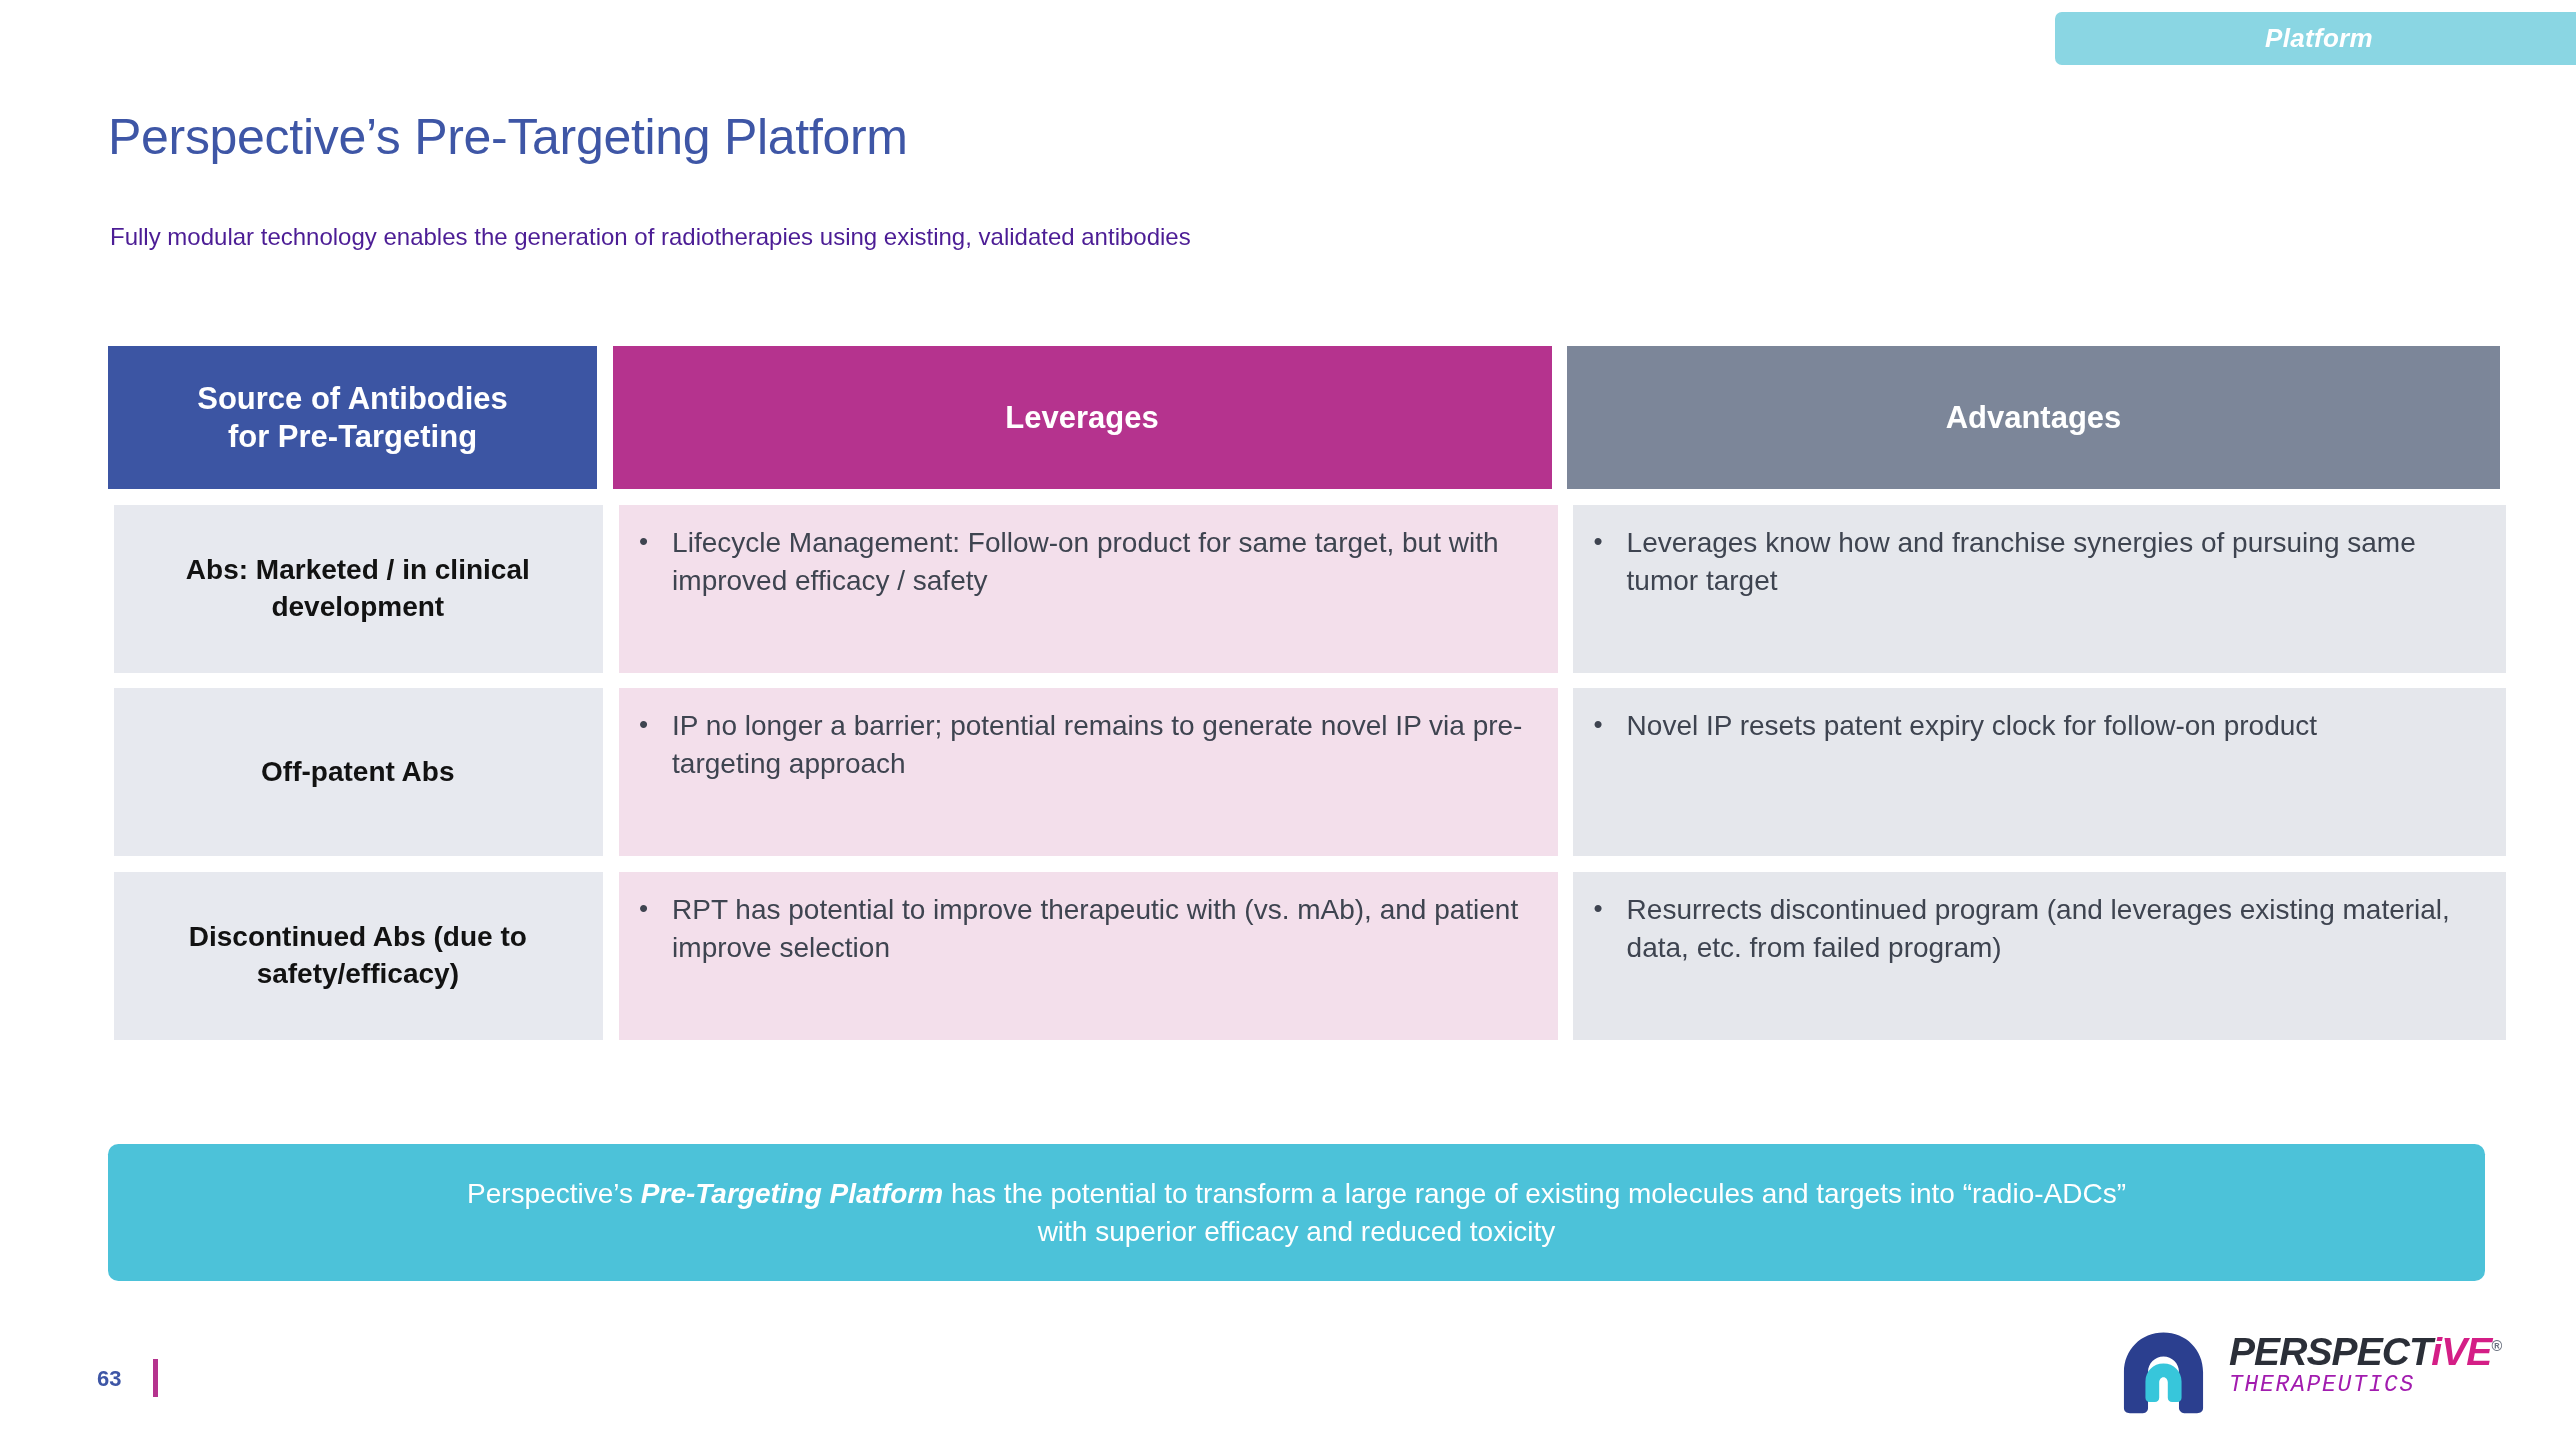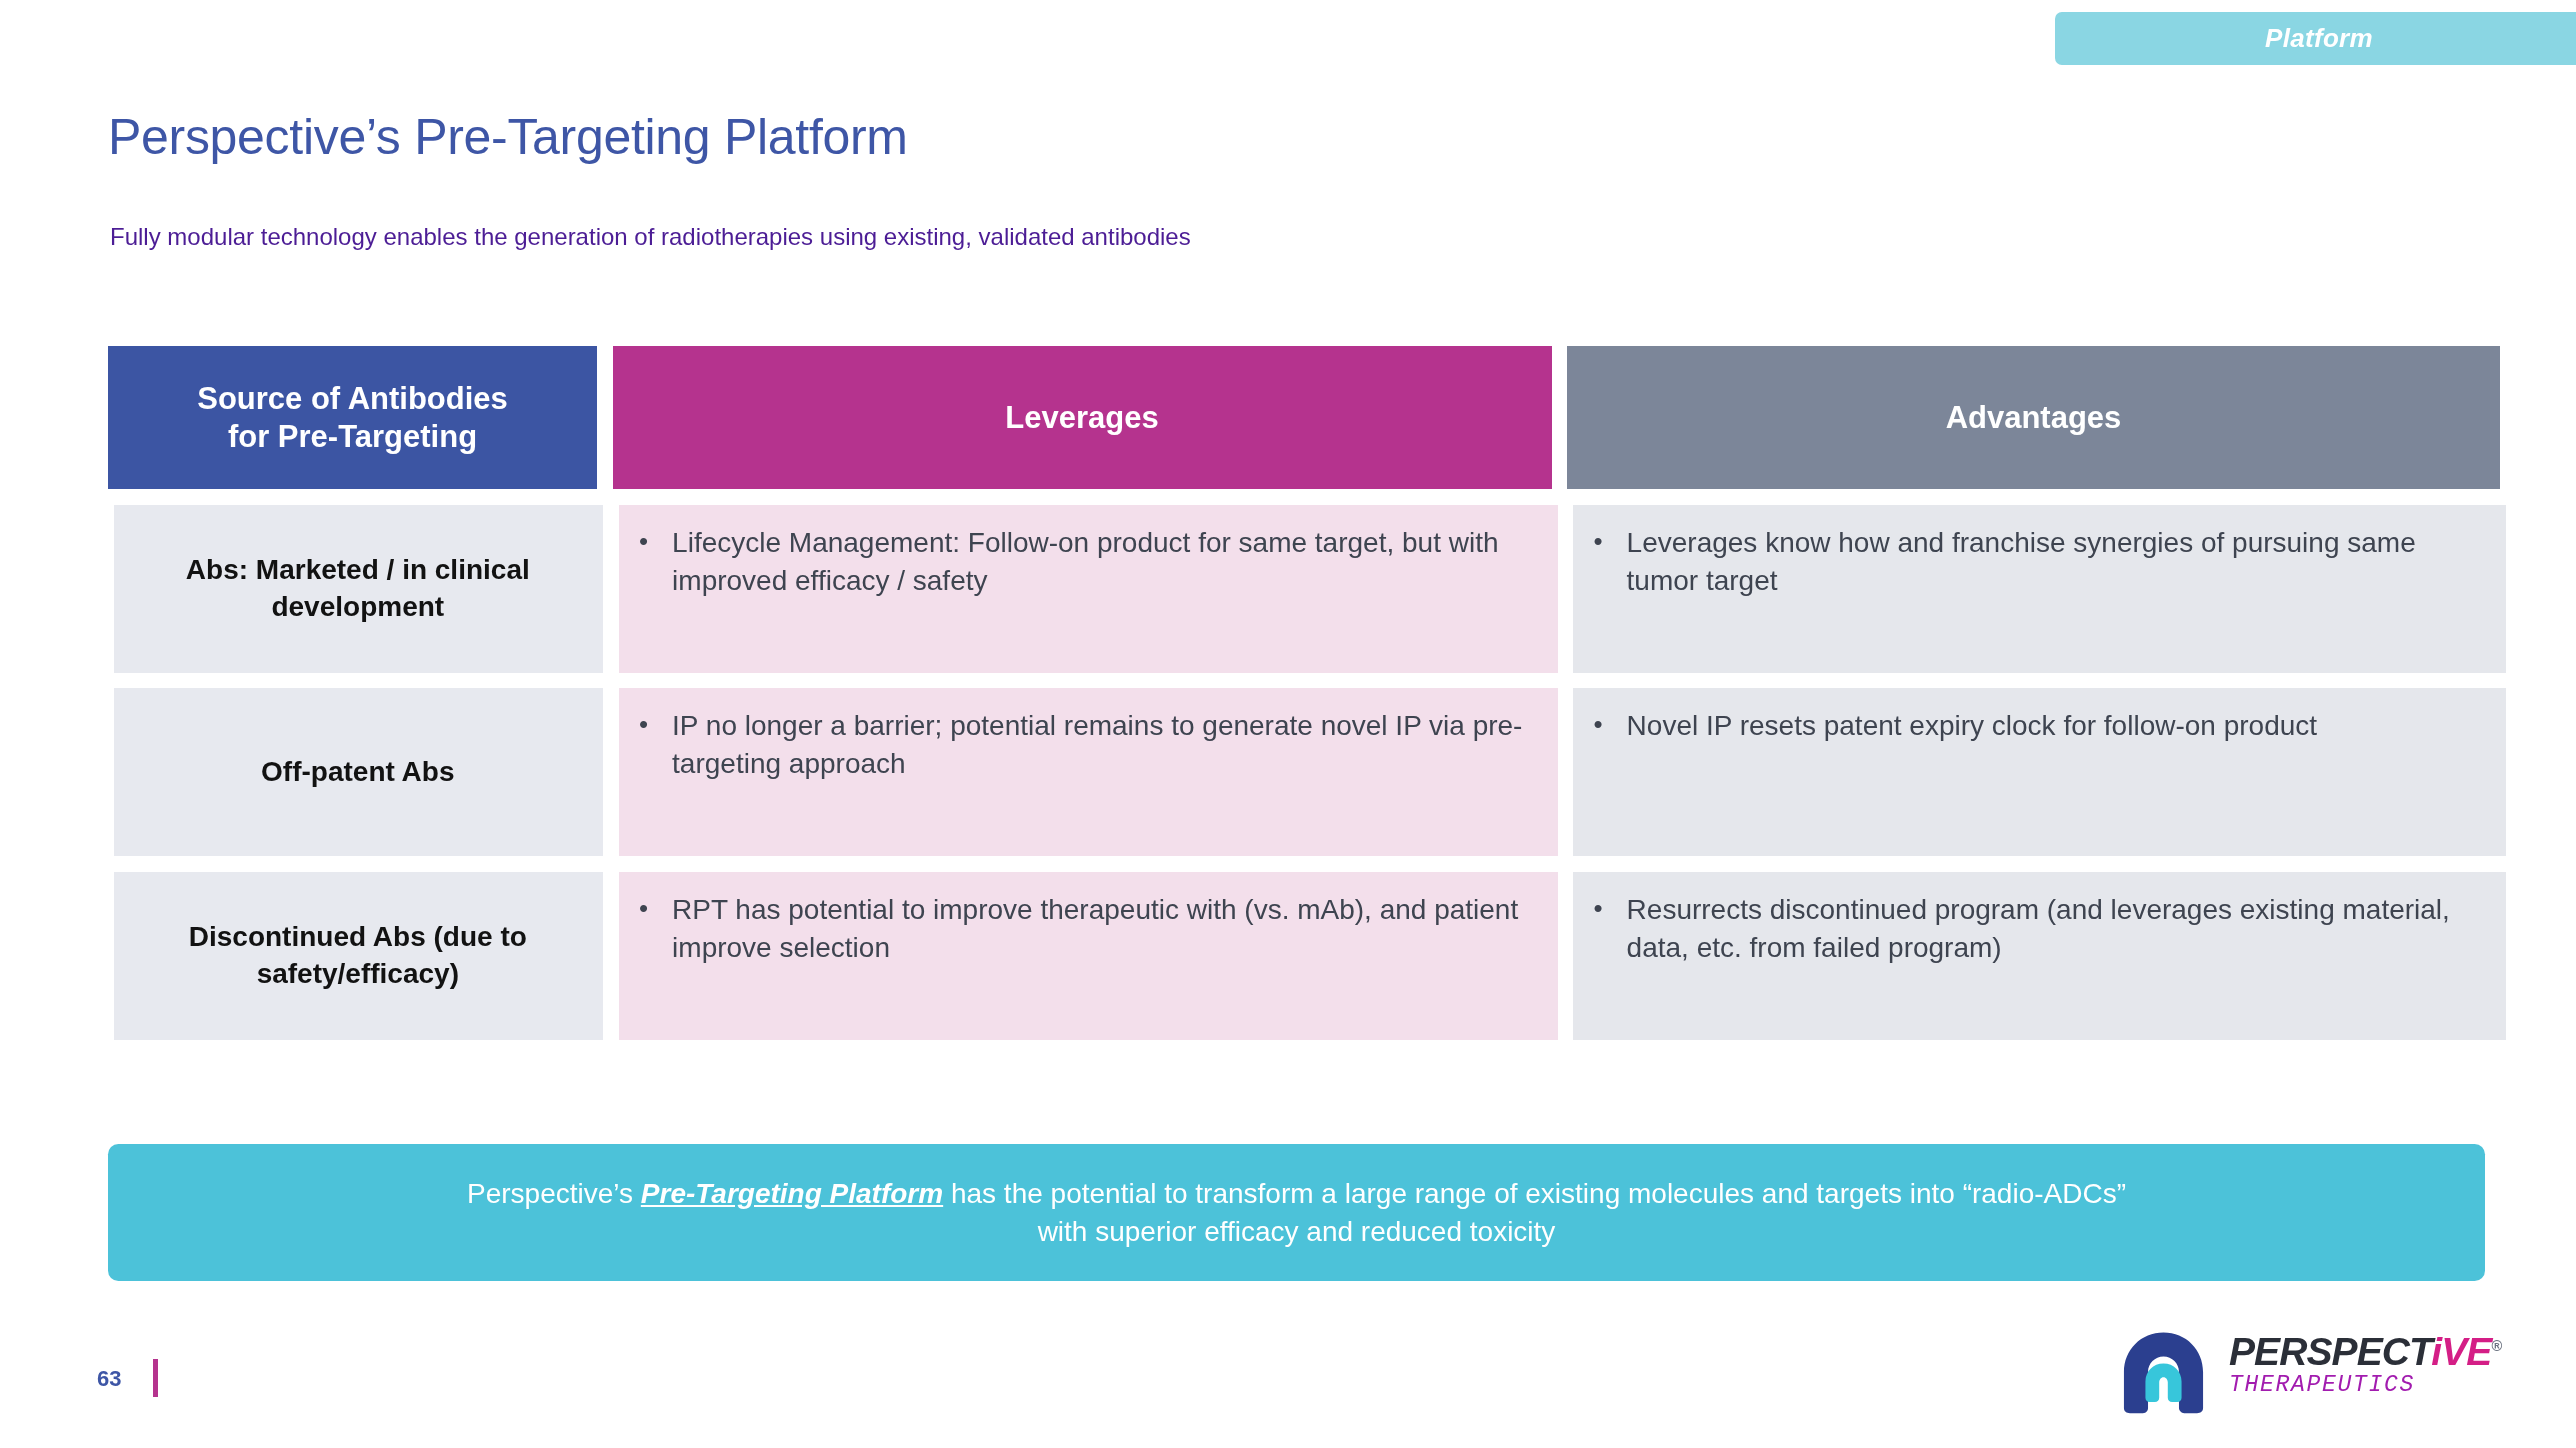--- a/index.html
+++ b/index.html
@@ -148,21 +148,20 @@
   }
   .callout-line {
     color: #ffffff;
     font-size: 28px;
     line-height: 1.34;
     text-align: center;
   }
   .callout em {
     font-style: italic;
     font-weight: bold;
-    text-decoration: underline;
   }
 
   
   .page-number {
     position: absolute;
     left: 97px;
     top: 1366px;
     font-size: 22px;
     font-weight: bold;
     color: #3e56a6;

